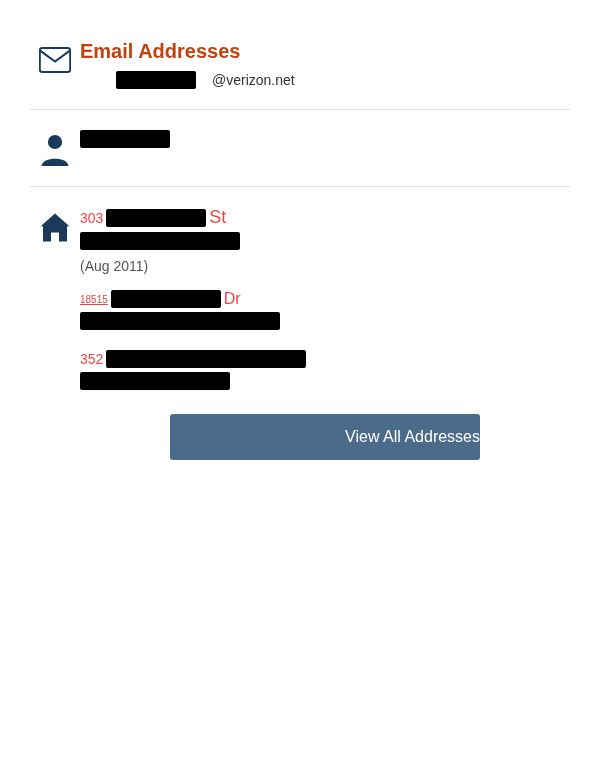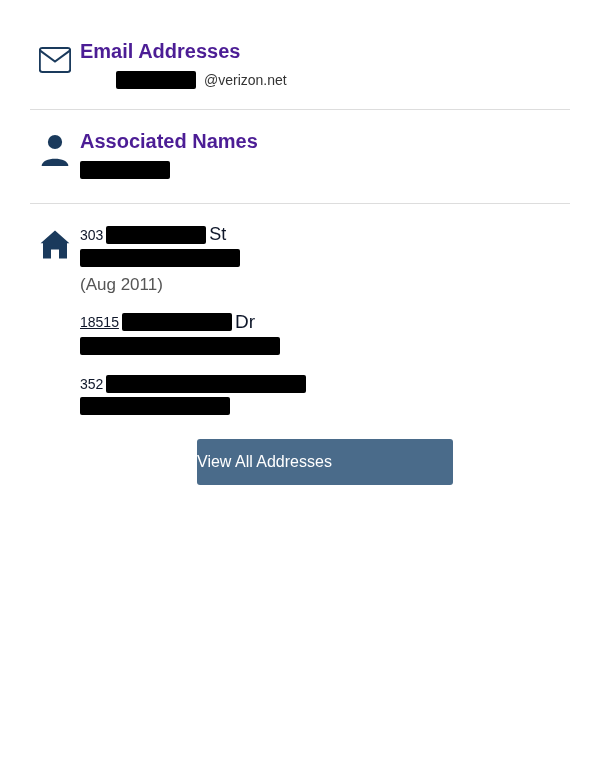--- a/index.html
+++ b/index.html
@@ -29,72 +29,72 @@
       align-items: flex-start;
       justify-content: center;
       padding-top: 4px;
     }
     .section-content {
       flex: 1;
     }
     .section-title {
       font-size: 20px;
       font-weight: bold;
-      color: #4c1d95;
+      color: #c2410c;
       margin-bottom: 8px;
     }
     .redacted {
       background: #000;
       display: inline-block;
       height: 18px;
       border-radius: 2px;
     }
     .email-line {
       display: flex;
       align-items: center;
-      gap: 8px;
+      gap: 16px;
       font-size: 14px;
       color: #333;
       padding-left: 36px;
     }
     .suffix-text {
       font-size: 14px;
       color: #333;
     }
     .address-block {
       margin-bottom: 16px;
     }
     .address-line {
       display: flex;
       align-items: center;
       gap: 3px;
       font-size: 14px;
-      color: #0f172a;
+      color: #ef4444;
       margin-bottom: 4px;
     }
     .address-city-line {
       margin-bottom: 4px;
     }
     .date-range {
-      font-size: 17px;
+      font-size: 14px;
       color: #555;
       margin-bottom: 0;
     }
     .btn-view-all {
       display: block;
-      width: 256px;
+      width: 310px;
       margin: 20px auto 10px auto;
       background: #4a6b8a;
       color: #fff;
       border: none;
       padding: 14px 0;
       font-size: 16px;
       cursor: pointer;
       border-radius: 3px;
-      text-align: left;
+      text-align: right;
     }
     
     .icon-svg {
       width: 32px;
       height: 32px;
       fill: #1a3a5c;
     }
   </style>
 </head>
 <body>
@@ -118,21 +118,20 @@
   </div>
 
   <div class="section">
     <div class="icon-wrap">
       <svg class="icon-svg" viewBox="0 0 32 36" xmlns="http://www.w3.org/2000/svg">
         <circle cx="16" cy="9" r="8" fill="#1a3a5c"></circle>
         <path d="M1,36 C1,25 31,25 31,36" fill="#1a3a5c"></path>
       </svg>
     </div>
     <div class="section-content">
-      <div class="section-title">Associated Names</div>
       <span class="redacted" style="width:90px;"></span>
     </div>
   </div>
 
   <div class="section" style="border-bottom:none;">
     <div class="icon-wrap">
       <svg class="icon-svg" viewBox="0 0 40 38" xmlns="http://www.w3.org/2000/svg">
         <polygon points="20,2 38,18 35,18 35,37 25,37 25,26 15,26 15,37 5,37 5,18 2,18" fill="#1a3a5c"></polygon>
       </svg>
     </div>
@@ -145,23 +144,23 @@
           <span style="font-size:18px;">St</span>
         </div>
         <div class="address-city-line">
           <span class="redacted" style="width:160px; height:18px;"></span>
         </div>
         <div class="date-range">(Aug 2011)</div>
       </div>
 
       <div class="address-block">
         <div class="address-line">
-          <span style="font-size:14px;text-decoration:underline;">18515</span>
+          <span style="font-size:10px;text-decoration:underline;">18515</span>
           <span class="redacted" style="width:110px; height:18px;"></span>
-          <span style="font-size:19px;">Dr</span>
+          <span style="font-size:16px;">Dr</span>
         </div>
         <div class="address-city-line">
           <span class="redacted" style="width:200px; height:18px;"></span>
         </div>
       </div>
 
       <div class="address-block">
         <div class="address-line">
           <span style="font-size:14px;">352</span>
           <span class="redacted" style="width:200px; height:18px;"></span>

